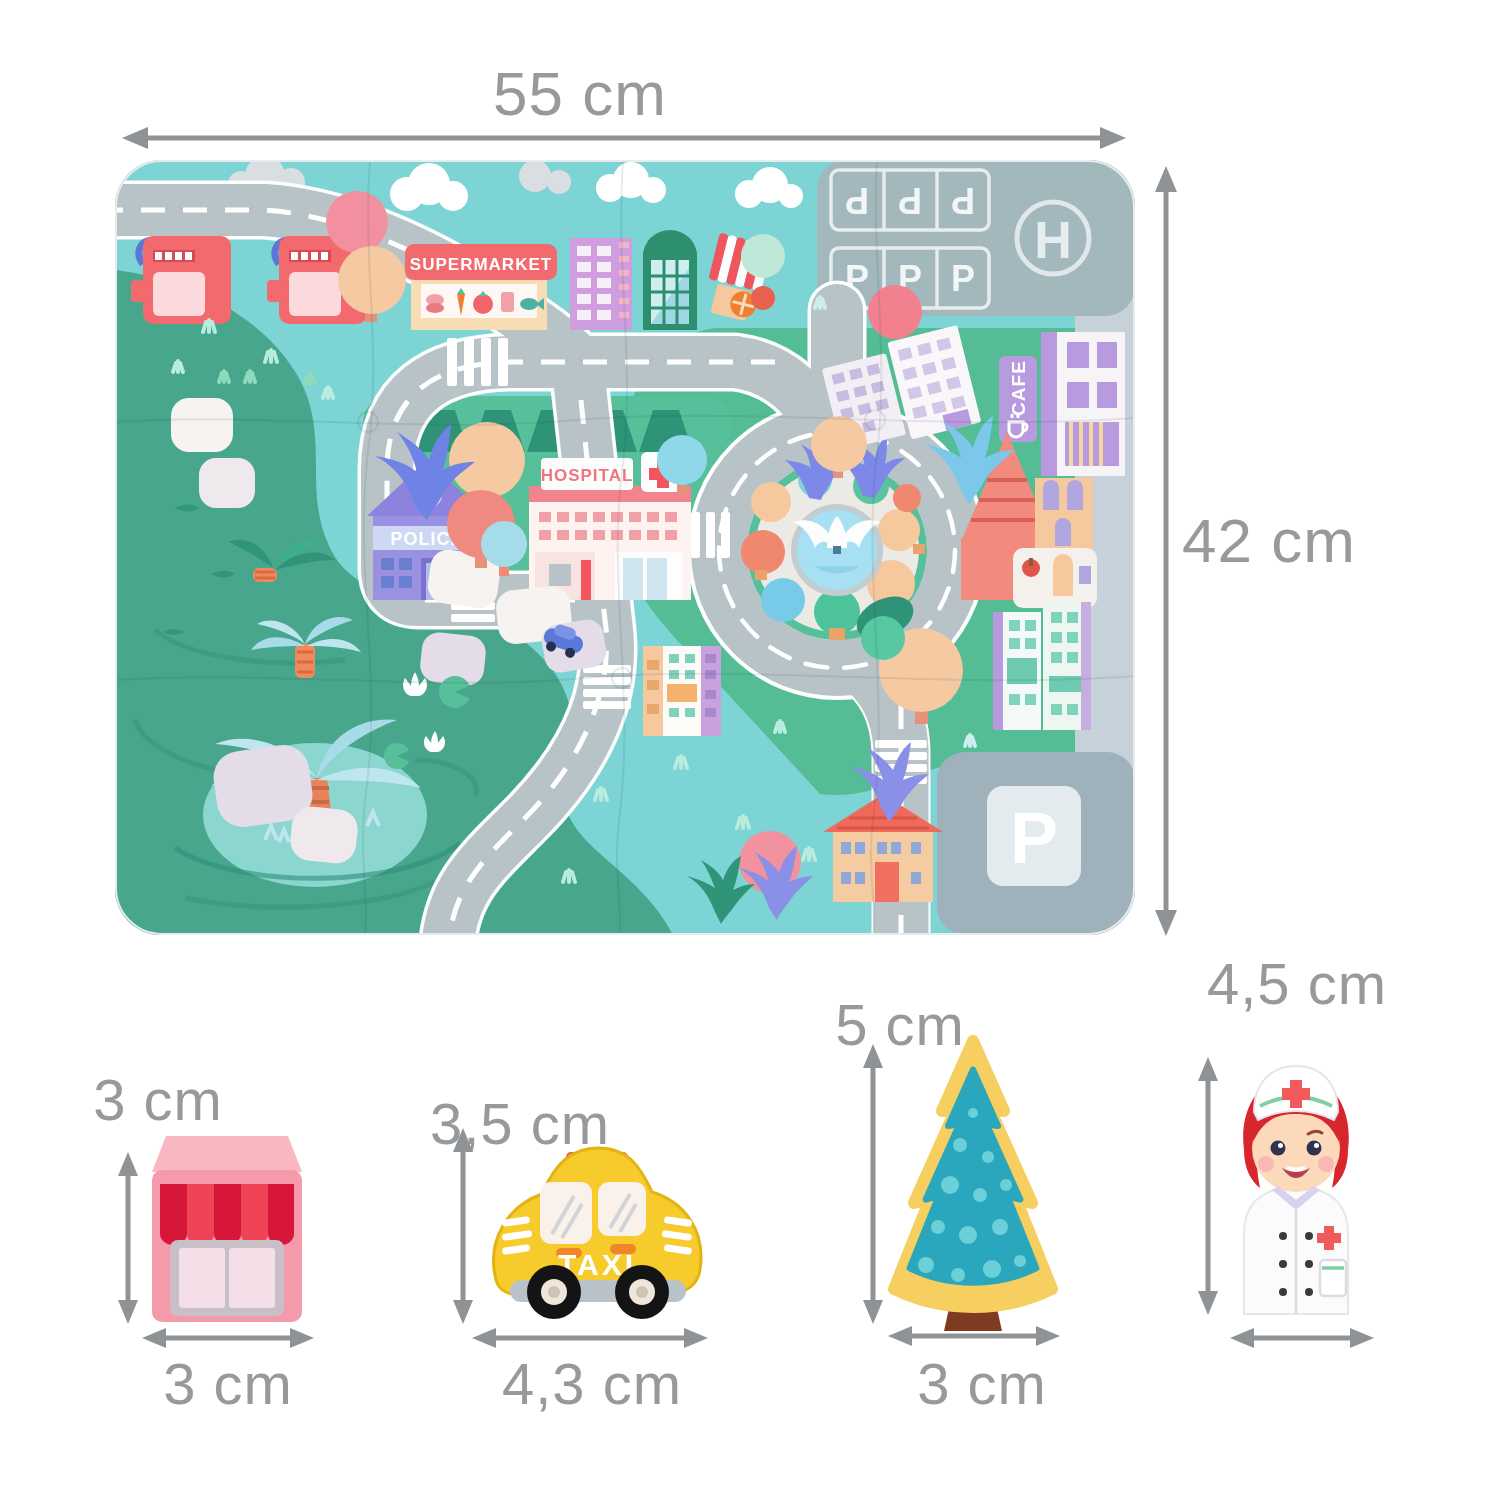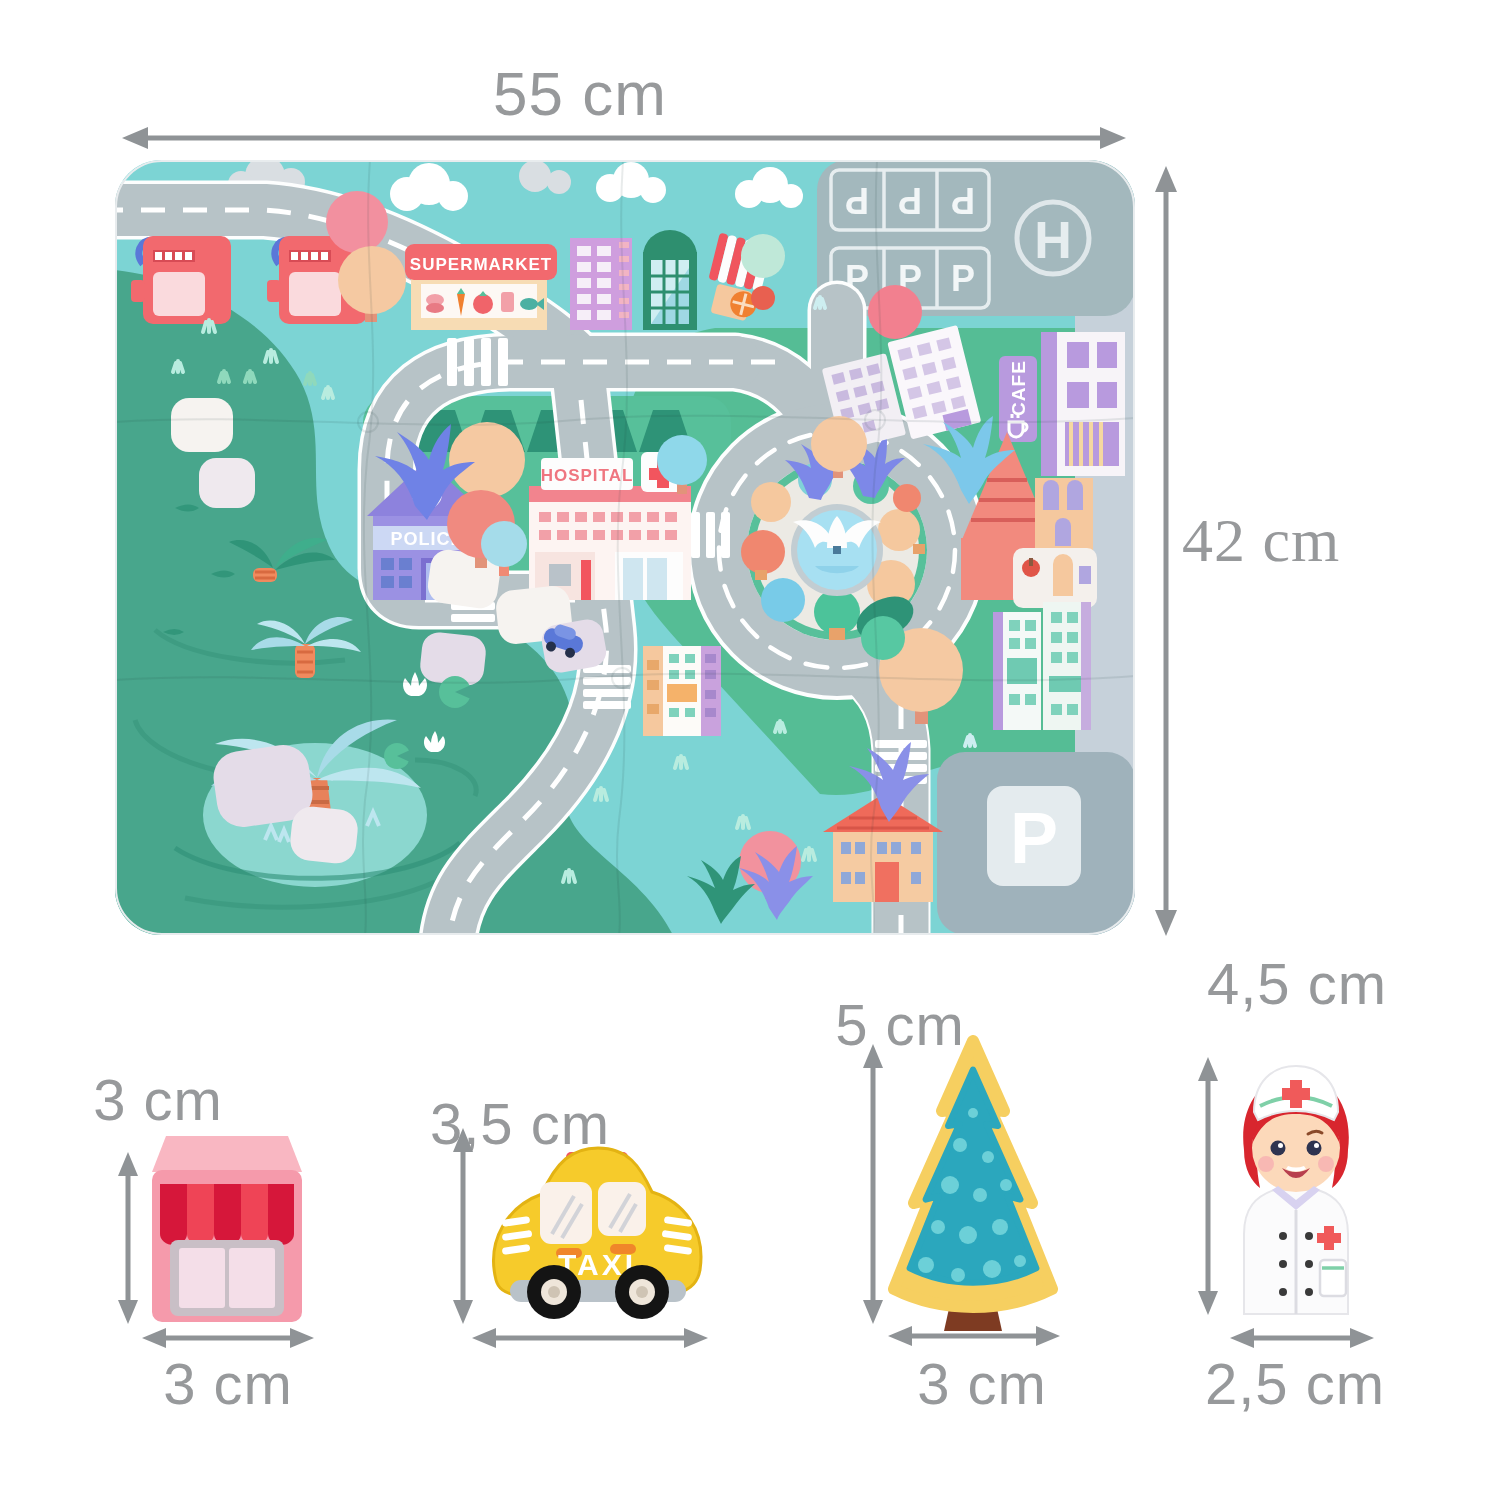--- a/index.html
+++ b/index.html
@@ -15,21 +15,21 @@
 
 <div id="stage">
 
   <div class="dim" style="left:430px;top:58px;width:300px;font-size:62px;">55 cm</div>
   <svg class="abs" style="left:118px;top:120px;" width="1012" height="36" viewBox="0 0 1012 36">
     <line x1="24" y1="18" x2="988" y2="18" stroke="#8f9396" stroke-width="5"></line>
     <polygon points="4,18 30,7 30,29" fill="#8f9396"></polygon>
     <polygon points="1008,18 982,7 982,29" fill="#8f9396"></polygon>
   </svg>
 
-  <div class="dim" style="left:1182px;top:505px;width:260px;text-align:left;font-size:62px;font-family:Liberation Serif, serif;">42 cm</div>
+  <div class="dim" style="left:1182px;top:505px;width:260px;text-align:left;font-size:62px;">42 cm</div>
   <svg class="abs" style="left:1148px;top:162px;" width="36" height="778" viewBox="0 0 36 778">
     <line x1="18" y1="24" x2="18" y2="754" stroke="#8f9396" stroke-width="5"></line>
     <polygon points="18,4 7,30 29,30" fill="#8f9396"></polygon>
     <polygon points="18,774 7,748 29,748" fill="#8f9396"></polygon>
   </svg>
 
   <svg class="abs" style="left:115px;top:160px;" width="1020" height="775" viewBox="0 0 1020 775">
     <defs>
       <clipPath id="matClip">
           <rect x="0" y="0" width="1020" height="775" rx="46"></rect>
@@ -722,20 +722,21 @@
       <circle cx="164" cy="170" r="27" fill="#141414"></circle>
       <circle cx="164" cy="170" r="13" fill="#efe6da"></circle>
         <circle cx="164" cy="170" r="6" fill="#cfc4b4"></circle>
     </g>
   </svg>
   <svg class="abs" style="left:470px;top:1322px;" width="240" height="32" viewBox="0 0 240 32">
     <line x1="20" y1="16" x2="220" y2="16" stroke="#8f9396" stroke-width="5"></line>
     <polygon points="2,16 26,6 26,26" fill="#8f9396"></polygon>
     <polygon points="238,16 214,6 214,26" fill="#8f9396"></polygon>
   </svg>
+  <div class="dim" style="left:467px;top:1350px;width:250px;">4,3 cm</div>
 
   <div class="dim" style="left:800px;top:972px;width:200px;margin-top:19px;">5 cm</div>
   <svg class="abs" style="left:857px;top:1042px;" width="32" height="284" viewBox="0 0 32 284">
     <line x1="16" y1="20" x2="16" y2="264" stroke="#8f9396" stroke-width="5"></line>
     <polygon points="16,2 6,26 26,26" fill="#8f9396"></polygon>
     <polygon points="16,282 6,258 26,258" fill="#8f9396"></polygon>
   </svg>
   <svg class="abs" style="left:888px;top:1035px;" width="170" height="300" viewBox="0 0 170 300">
     <polygon points="64,260 106,260 114,296 56,296" fill="#7e3b22"></polygon>
     <path d="M85,6 L116,76 L102,74 L144,168 L128,164 L164,254 Q128,272 85,272 Q42,272 6,254
@@ -807,15 +808,14 @@
     <g>
       <rect x="94" y="212" width="26" height="36" rx="4" fill="#ffffff" stroke="#dcdce2" stroke-width="2.5"></rect>
       <line x1="96" y1="220" x2="118" y2="220" stroke="#7fd0a8" stroke-width="3.5"></line>
     </g>
   </svg>
   <svg class="abs" style="left:1228px;top:1322px;" width="148" height="32" viewBox="0 0 148 32">
     <line x1="20" y1="16" x2="128" y2="16" stroke="#8f9396" stroke-width="5"></line>
     <polygon points="2,16 26,6 26,26" fill="#8f9396"></polygon>
     <polygon points="146,16 122,6 122,26" fill="#8f9396"></polygon>
   </svg>
-  <div class="dim" style="left:1170px;top:1350px;width:250px;">2,5 cm</div>
 
 </div>
 
 </body></html>

